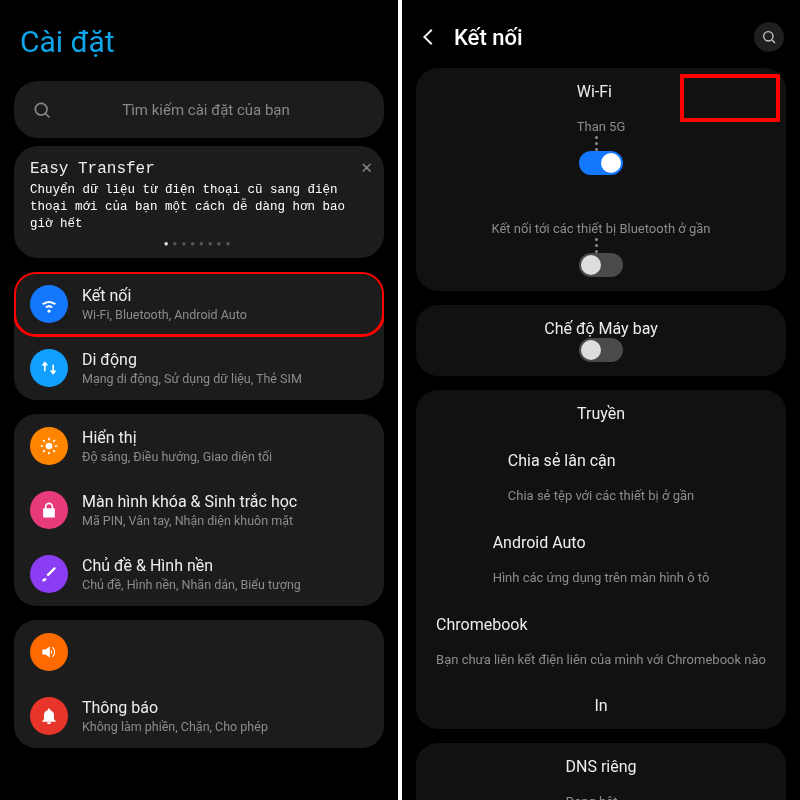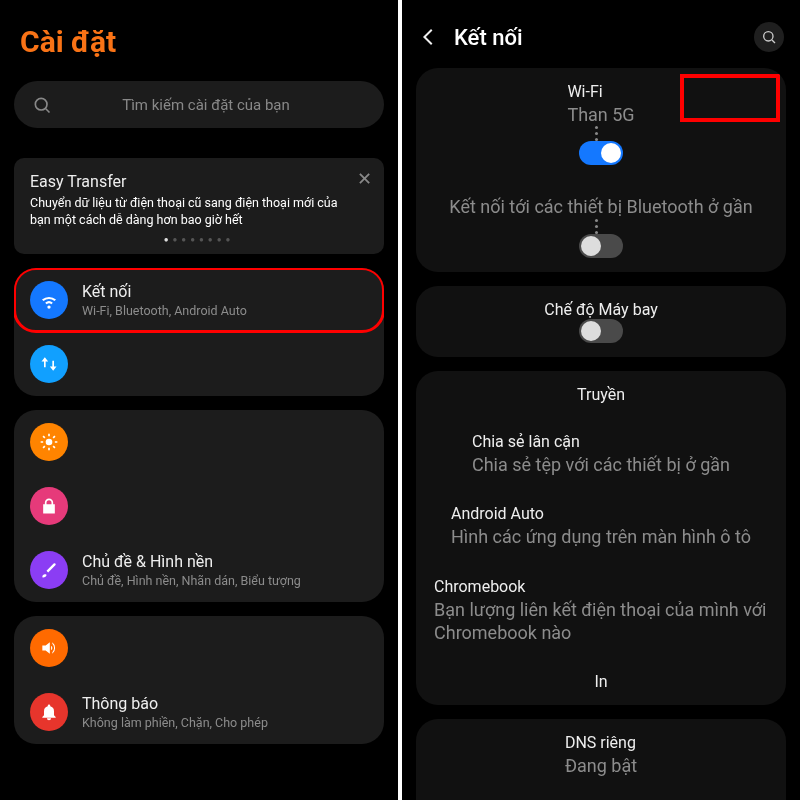--- a/index.html
+++ b/index.html
@@ -3,26 +3,26 @@
 <meta charset="utf-8">
 <style>
   * { box-sizing: border-box; margin: 0; padding: 0; }
   html, body { width: 800px; height: 800px; background: #000; font-family: -apple-system, Roboto, "Segoe UI", sans-serif; overflow: hidden; }
   .wrap { display: flex; width: 800px; height: 800px; }
   .pane { width: 400px; height: 800px; background: #000; color: #eee; position: relative; overflow: hidden; }
   .divider { width: 4px; background: #fff; height: 800px; }
 
   
   .l-header { padding: 24px 20px 16px; }
-  .l-title { font-size: 30px; font-weight: 700; color: #f97316; }
-  .search { margin: 6px 14px 30px; height: 47px; background: #1c1c1c; border-radius: 24px; display: flex; align-items: center; padding: 0 18px; color: #777; }
+  .l-title { font-size: 30px; font-weight: 400; color: #0ea5e9; }
+  .search { margin: 6px 14px 8px; height: 57px; background: #1c1c1c; border-radius: 24px; display: flex; align-items: center; padding: 0 18px; color: #777; }
   .search .sicon { width: 20px; height: 20px; margin-right: 14px; flex: none; }
   .search-text { flex: 1; text-align: center; font-size: 15px; color: #888; padding-right: 20px; }
 
-  .promo { margin: 0 14px 14px; background: #1c1c1c; border-radius: 10px; padding: 14px 16px 10px; position: relative; }
+  .promo { margin: 0 14px 14px; background: #1c1c1c; border-radius: 24px; padding: 14px 16px 10px; position: relative; font-family: Liberation Mono, monospace; }
   .promo-title { font-size: 16px; color: #eee; margin-bottom: 4px; }
   .promo-sub { font-size: 12.5px; color: #ffffff; line-height: 1.35; padding-right: 18px; }
   .promo-close { position: absolute; top: 10px; right: 12px; color: #888; font-size: 18px; }
   .dots { text-align: center; margin-top: 6px; letter-spacing: 4px; font-size: 8px; color: #555; }
   .dots .active { color: #ddd; }
 
   .group { margin: 0 14px 14px; background: #1c1c1c; border-radius: 22px; overflow: hidden; }
   .row { display: flex; align-items: center; padding: 13px 16px; }
   .row.highlight { outline: 3px solid #f00; outline-offset: -2px; border-radius: 22px; }
   .ico-circle { width: 38px; height: 38px; border-radius: 50%; display: flex; align-items: center; justify-content: center; flex: none; margin-right: 14px; }
@@ -43,21 +43,21 @@
   
   .r-header { display: flex; align-items: center; padding: 22px 16px 16px; gap: 14px; }
   .r-back { color: #eee; }
   .r-title { font-size: 22px; font-weight: 500; flex: 1; color: #fff; }
   .r-search { width: 30px; height: 30px; border-radius: 50%; background: #1f1f1f; display: flex; align-items: center; justify-content: center; }
 
   .r-group { margin: 0 14px 14px; background: #111; border-radius: 22px; overflow: hidden; }
   .r-row { display: flex; align-items: center; padding: 14px 18px; position: relative; flex-direction: column; }
   .r-txt { flex: 1; min-width: 0; }
   .r-title-s { font-size: 16px; color: #eee; }
-  .r-sub { font-size: 18px; color: #8c8c8c; margin-top: 2px; line-height: 1.3; }
+  .r-sub { font-size: 13px; color: #8c8c8c; margin-top: 18px; line-height: 1.3; }
   .vmore { width: 16px; color: #888; margin-right: 10px; display: flex; flex-direction: column; align-items: center; gap: 3px; }
   .vmore span { width: 3px; height: 3px; background: #888; border-radius: 50%; display: block; }
 
   .toggle { width: 44px; height: 24px; border-radius: 12px; background: #4a4a4a; position: relative; flex: none; }
   .toggle .knob { width: 20px; height: 20px; border-radius: 50%; background: #ddd; position: absolute; top: 2px; left: 2px; }
   .toggle.on { background: #1478ff; }
   .toggle.on .knob { left: auto; right: 2px; background: #fff; }
 
   .hi-red { position: absolute; border: 4px solid #f00; pointer-events: none; }
 </style>
@@ -96,20 +96,24 @@
         <div class="row-txt">
           <div class="row-title">Kết nối</div>
           <div class="row-sub">Wi-Fi, Bluetooth, Android Auto</div>
         </div>
       </div>
       <div class="row">
         <div class="ico-circle c-sky">
           <svg viewBox="0 0 24 24" fill="#fff">
               <path d="M7 4l-4 5h3v7h2V9h3L7 4zm10 16l4-5h-3V8h-2v7h-3l4 5z"></path>
             </svg>
+        </div>
+        <div class="row-txt">
+          <div class="row-title">Di động</div>
+          <div class="row-sub">Mạng di động, Sử dụng dữ liệu, Thẻ SIM</div>
         </div>
       </div>
     </div>
 
     <div class="group">
       <div class="row">
         <div class="ico-circle c-orange">
           <svg viewBox="0 0 24 24" fill="#fff">
               <circle cx="12" cy="12" r="4"></circle>
               <g stroke="#fff" stroke-width="2">
@@ -117,26 +121,34 @@
                 <line x1="12" y1="19" x2="12" y2="22"></line>
                 <line x1="2" y1="12" x2="5" y2="12"></line>
                 <line x1="19" y1="12" x2="22" y2="12"></line>
                 <line x1="4.9" y1="4.9" x2="7" y2="7"></line>
                 <line x1="17" y1="17" x2="19.1" y2="19.1"></line>
                 <line x1="4.9" y1="19.1" x2="7" y2="17"></line>
                 <line x1="17" y1="7" x2="19.1" y2="4.9"></line>
               </g>
             </svg>
         </div>
+        <div class="row-txt">
+          <div class="row-title">Hiển thị</div>
+          <div class="row-sub">Độ sáng, Điều hướng, Giao diện tối</div>
+        </div>
       </div>
       <div class="row">
         <div class="ico-circle c-pink">
           <svg viewBox="0 0 24 24" fill="#fff">
               <path d="M17 10V8a5 5 0 00-10 0v2H5v11h14V10h-2zm-8 0V8a3 3 0 016 0v2H9z"></path>
             </svg>
+        </div>
+        <div class="row-txt">
+          <div class="row-title">Màn hình khóa &amp; Sinh trắc học</div>
+          <div class="row-sub">Mã PIN, Vân tay, Nhận diện khuôn mặt</div>
         </div>
       </div>
       <div class="row">
         <div class="ico-circle c-purple">
           <svg viewBox="0 0 24 24" fill="#fff">
               <path d="M7 17c-1.5 0-3 1-3 3 0 1 1 1 1 1 2 0 4-1 4-3 0-.6-.4-1-1-1h-1zm12.7-12.7a1.5 1.5 0 00-2.1 0L9 13l2 2 8.6-8.6a1.5 1.5 0 000-2.1z"></path>
             </svg>
         </div>
         <div class="row-txt">
           <div class="row-title">Chủ đề &amp; Hình nền</div>
@@ -239,21 +251,21 @@
       </div>
       <div class="r-row">
         <div class="r-txt">
           <div class="r-title-s">Android Auto</div>
           <div class="r-sub">Hình các ứng dụng trên màn hình ô tô</div>
         </div>
       </div>
       <div class="r-row">
         <div class="r-txt">
           <div class="r-title-s">Chromebook</div>
-          <div class="r-sub">Bạn lượng liên kết điện thoại của mình với Chromebook nào</div>
+          <div class="r-sub">Bạn chưa liên kết điện liên của mình với Chromebook nào</div>
         </div>
       </div>
       <div class="r-row">
         <div class="r-txt">
             <div class="r-title-s">In</div>
           </div>
       </div>
     </div>
 
     <div class="r-group">

